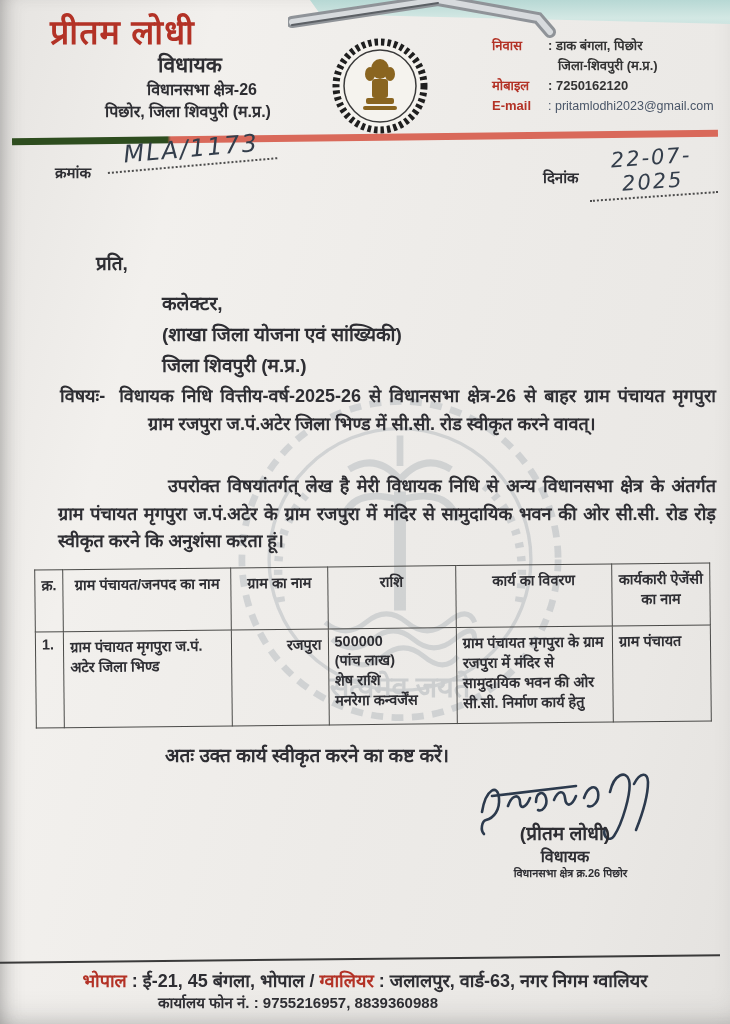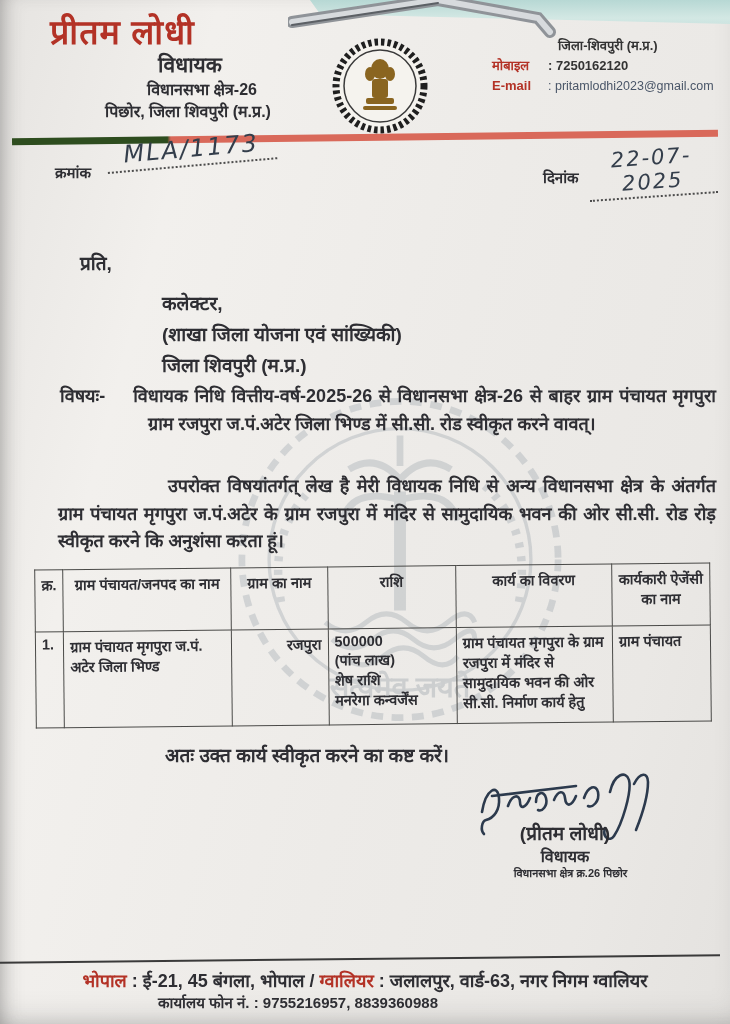--- a/index.html
+++ b/index.html
@@ -42,28 +42,28 @@
   .serial-lbl { position:absolute; left:55px; top:162px; font-size:15px; font-weight:700; color:#2e2e33; }
   .serial-val { position:absolute; left:108px; top:142px; width:170px; text-align:center;
                 font-size:24px; transform:rotate(-5deg); border-bottom:2px dotted #4c4c4c; padding-bottom:2px; }
   .date-lbl { position:absolute; left:543px; top:167px; font-size:15px; font-weight:700; color:#2e2e33; }
   .date-val { position:absolute; left:590px; top:150px; width:128px; text-align:center;
               font-size:21px; transform:rotate(-4deg); border-bottom:2px dotted #4c4c4c; padding-bottom:2px; }
   .hand { font-family:"DejaVu Sans",sans-serif; font-style:italic; color:#343e4b;
           letter-spacing:2px; font-weight:400; transform-origin:left bottom; }
 
   
-  .prati { position:absolute; left:80px; top:250px; font-size:19px; font-weight:700; color:#2e2e33; }
+  .prati { position:absolute; left:96px; top:250px; font-size:19px; font-weight:700; color:#2e2e33; }
   .recipient-lines { position:absolute; left:162px; top:288px; font-size:19px; font-weight:700;
                      color:#2e2e33; line-height:31px; }
 
   
   .subject { position:absolute; left:60px; top:383px; width:656px; font-size:18px; font-weight:700;
              color:#2e2e33; line-height:27.5px; padding-left:88px; text-indent:-88px; text-align:justify; }
-  .subject .sub-lbl { padding-right:28px; }
+  .subject .sub-lbl { padding-right:14px; }
   .bodypara { position:absolute; left:58px; top:473px; width:658px; font-size:18px; font-weight:700;
               color:#2e2e33; line-height:27.5px; text-indent:110px; text-align:justify; }
 
   
   table.works { position:absolute; left:35px; top:566px; width:676px; border-collapse:collapse;
                 transform:rotate(-0.6deg); background:transparent; }
   table.works th, table.works td { border:1.4px solid #4a4a48; font-size:14.5px; font-weight:700;
                 color:#2e2e33; padding:4px 6px; vertical-align:top; background:transparent; }
   table.works th { text-align:center; font-weight:700; height:62px; }
   table.works td { height:96px; }
@@ -136,20 +136,24 @@
         <ellipse cx="50" cy="33" rx="9" ry="10"></ellipse>
         <ellipse cx="40" cy="38" rx="5" ry="7"></ellipse>
         <ellipse cx="60" cy="38" rx="5" ry="7"></ellipse>
         <rect x="42" y="43" width="16" height="19" rx="3"></rect>
         <rect x="36" y="62" width="28" height="6" rx="2"></rect>
         <rect x="33" y="70" width="34" height="4" rx="2"></rect>
       </g>
     </svg>
 
     <div class="contact">
+      <div class="row">
+        <span class="lbl">निवास</span>
+        <span class="val">: डाक बंगला, पिछोर</span>
+      </div>
       <div class="row">
         <span class="val indent">जिला-शिवपुरी (म.प्र.)</span>
       </div>
       <div class="row">
         <span class="lbl">मोबाइल</span>
         <span class="val">: 7250162120</span>
       </div>
       <div class="row">
         <span class="lbl">E-mail</span>
         <span class="val email-val">: pritamlodhi2023@gmail.com</span>

